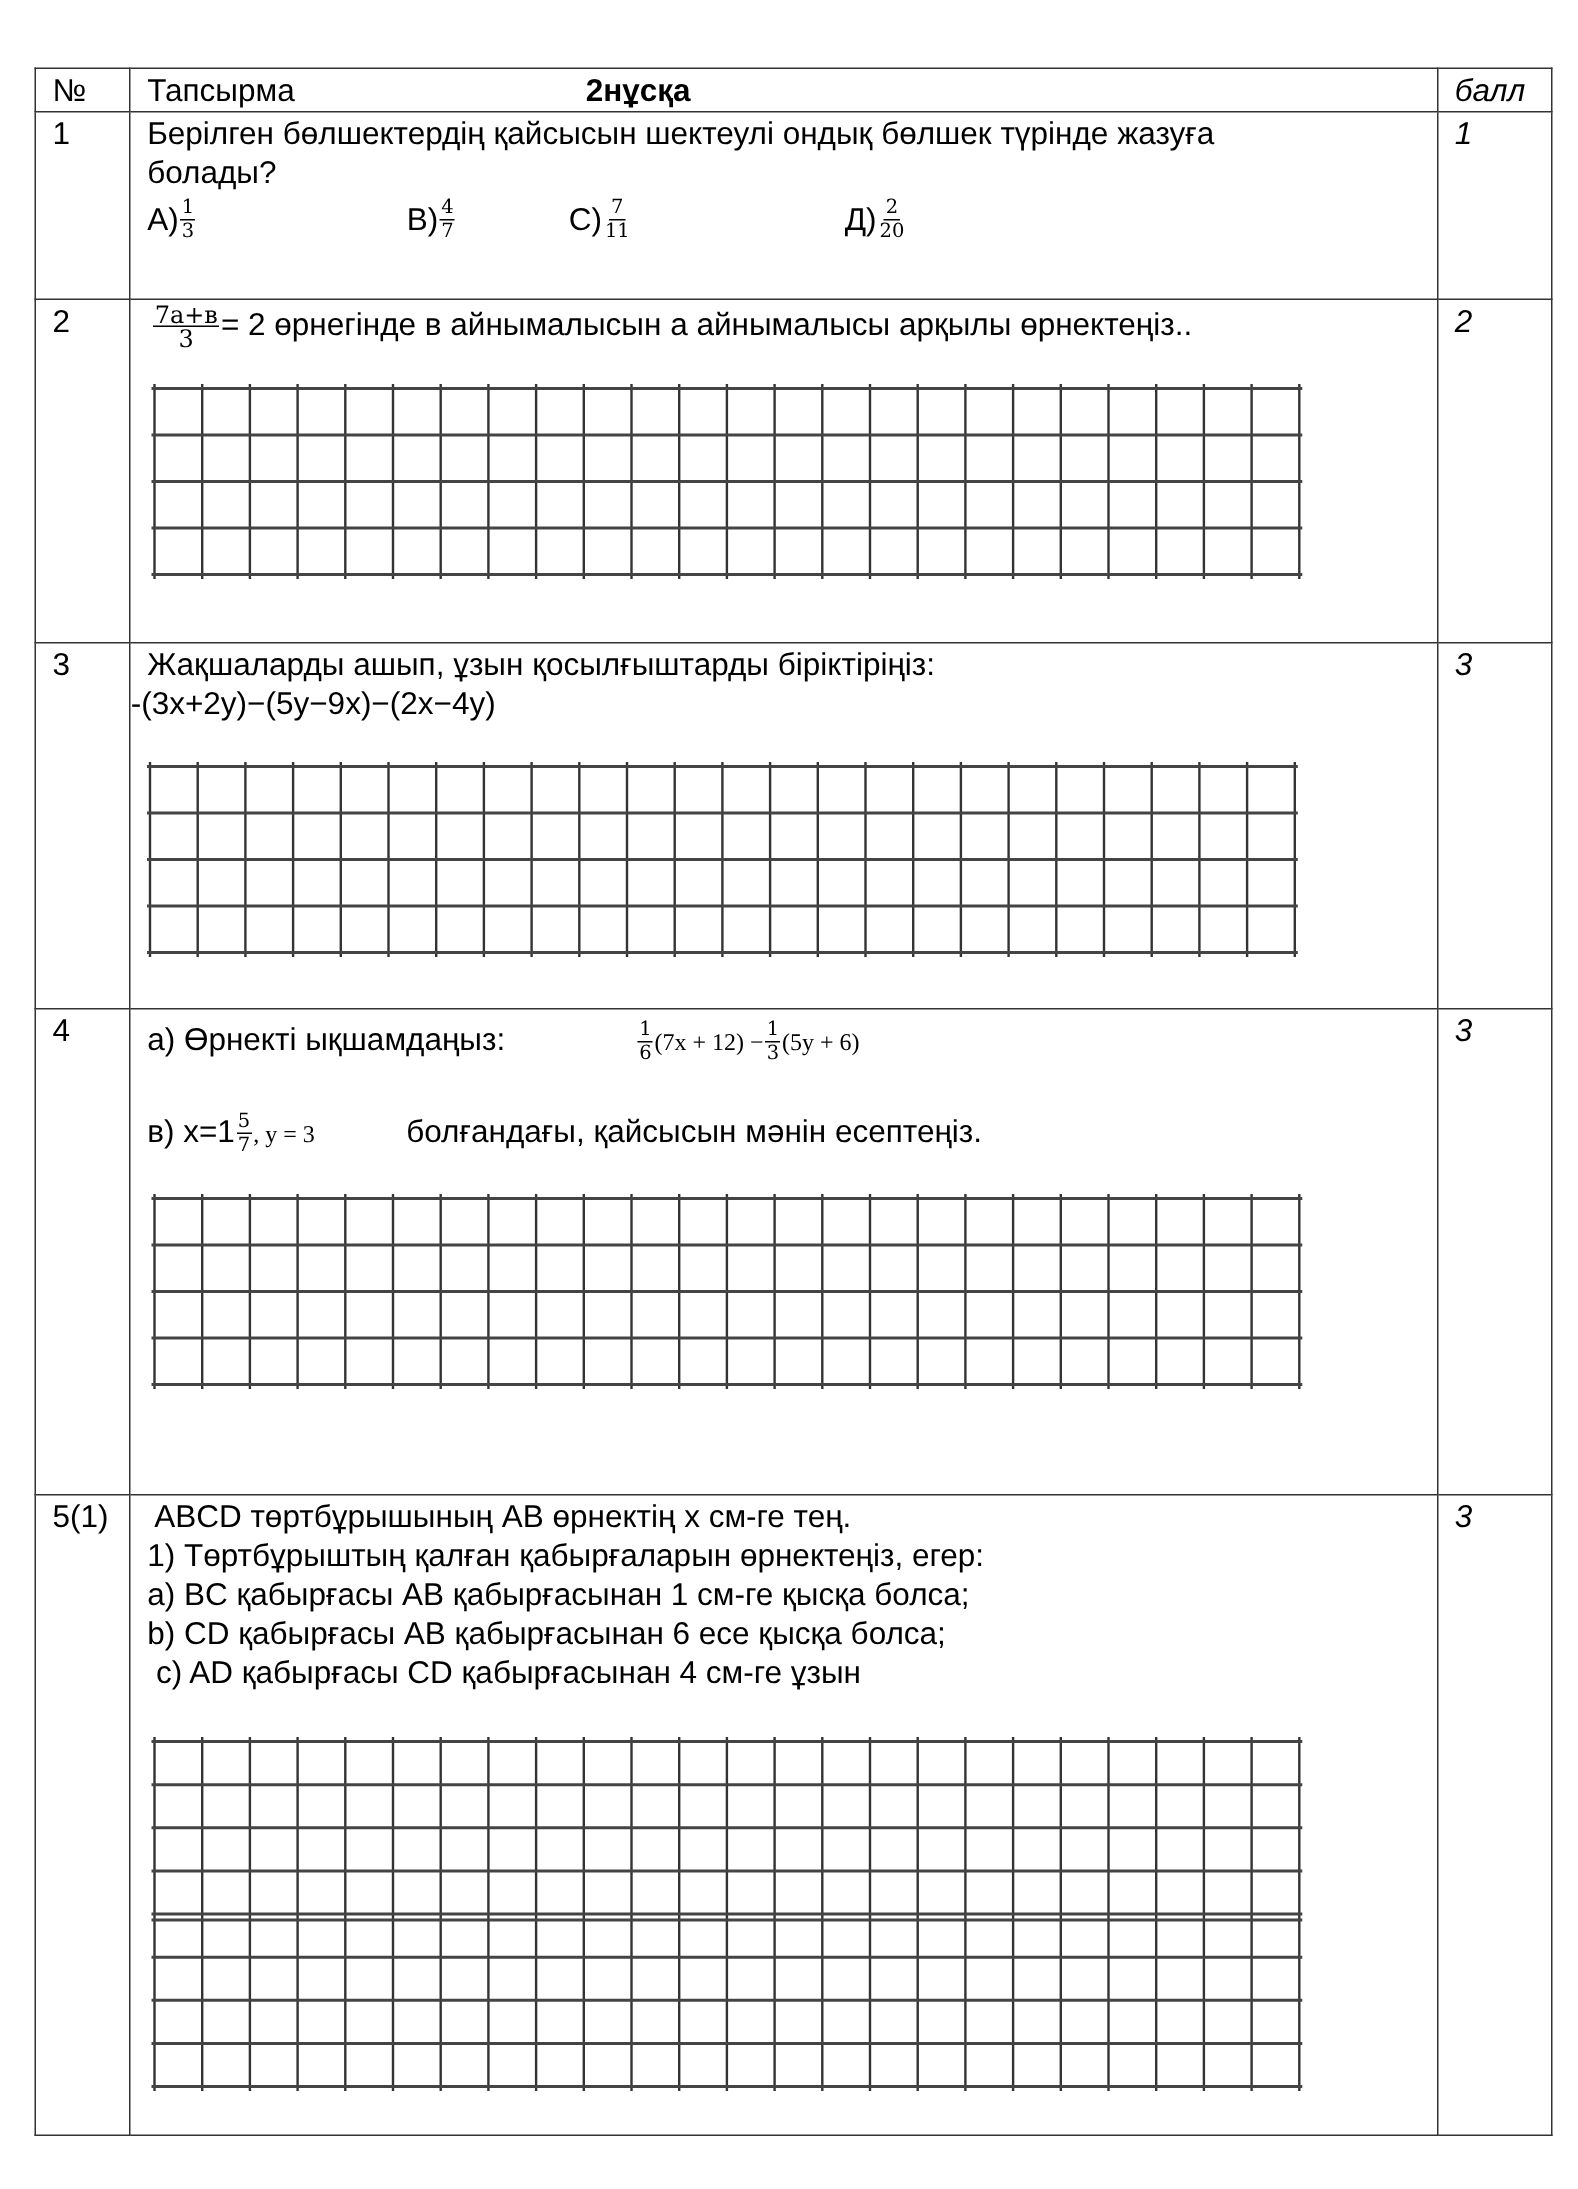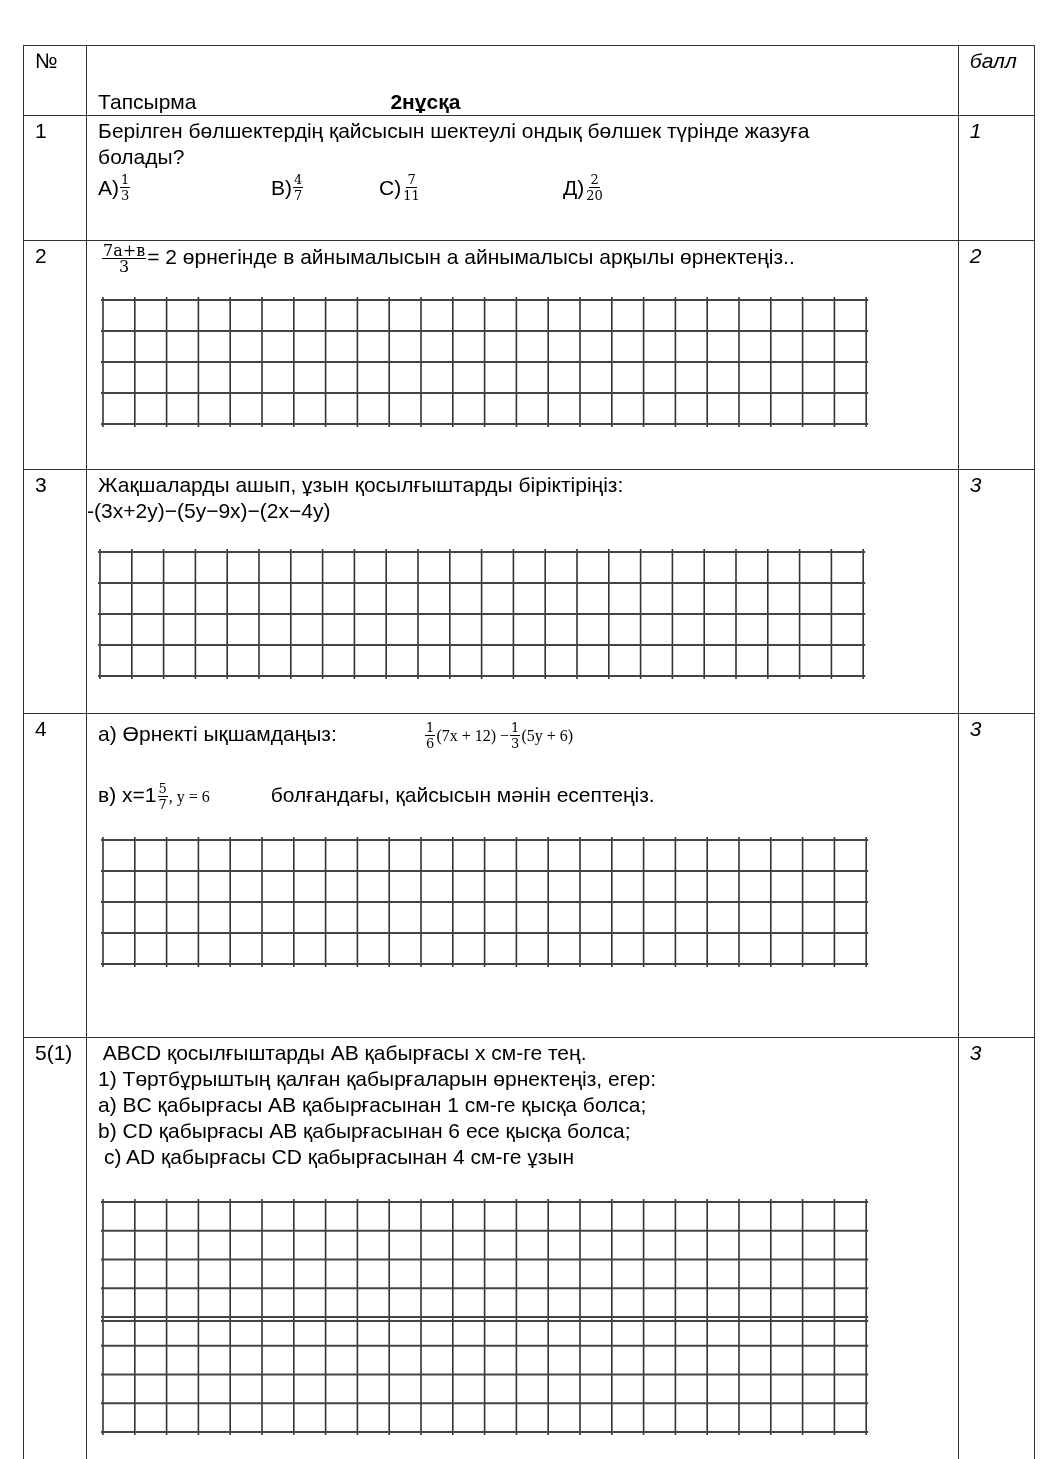--- a/index.html
+++ b/index.html
@@ -7,21 +7,21 @@
   .sheet { position: absolute; left: 23px; top: 45px; width: 1012px; }
   table.worksheet { border-collapse: collapse; width: 1012px; table-layout: fixed; }
   table.worksheet td { border: 1.5px solid #333; vertical-align: top; padding: 0; font-size: 21px; line-height: 26px; }
   .col-num { width: 63px; }
   .col-task { width: 870px; }
   .col-score { width: 76px; }
   .cell-pad { padding: 2px 0 0 11px; }
   .num-pad { padding: 2px 0 0 11px; }
   .score-pad { padding: 2px 0 0 11px; font-style: italic; }
   .head-row td { height: 28px; }
-  .header-title { display: inline-block; margin-left: 194px; font-weight: bold; margin-top: 41px; }
+  .header-title { display: inline-block; margin-left: 194px; font-weight: bold; }
   .frac { display: inline-flex; flex-direction: column; align-items: center; vertical-align: middle; font-family: "DejaVu Serif", serif; font-size: 13px; line-height: 15px; margin: 0 1px; }
   .frac .n { border-bottom: 1px solid #000; padding: 0 1px; }
   .frac .d { padding: 0 1px; }
   .math { font-family: "Liberation Serif", serif; font-size: 16px; }
   .opts { display: flex; margin-top: 2px; }
   .opt { display: inline-flex; align-items: center; }
   .grid { display: block; }
   .grid line { stroke: #333; stroke-width: 1.6; }
   .grid line.h { stroke: #444; stroke-width: 2; }
 </style>
@@ -209,21 +209,21 @@
                 </span><span class="math">(7x + 12) −</span><span class="frac">
                   <span class="n">1</span>
                   <span class="d">3</span>
                 </span><span class="math">(5y + 6)</span>
       </div>
       <div style="height:30px"></div>
       <div>
         <span>в) x=1</span><span class="frac">
                   <span class="n">5</span>
                   <span class="d">7</span>
-                </span><span class="math" style="display:inline-block;width:102px">, y = 6</span><span>болғандағы, қайсысын мәнін есептеңіз.</span>
+                </span><span class="math" style="display:inline-block;width:102px">, y = 3</span><span>болғандағы, қайсысын мәнін есептеңіз.</span>
       </div>
       <div style="height:24px"></div>
       <div style="padding-left:3px">
                 <svg class="grid" width="770" height="134">
                   <line x1="2" x2="2" y1="1" y2="131"></line>
                   <line x1="33.8" x2="33.8" y1="1" y2="131"></line>
                   <line x1="65.6" x2="65.6" y1="1" y2="131"></line>
                   <line x1="97.4" x2="97.4" y1="1" y2="131"></line>
                   <line x1="129.2" x2="129.2" y1="1" y2="131"></line>
                   <line x1="161" x2="161" y1="1" y2="131"></line>
@@ -259,21 +259,21 @@
             <div class="score-pad">3</div>
           </td>
   </tr>
 
   <tr>
     <td style="height:426px">
             <div class="num-pad">5(1)</div>
           </td>
     <td>
             <div class="cell-pad">
-      <div style="white-space:pre"> ABCD қосылғыштарды AB қабырғасы x см-ге тең.</div>
+      <div style="white-space:pre"> ABCD төртбұрышының AB өрнектің x см-ге тең.</div>
       <div style="white-space:pre">1) Төртбұрыштың қалған қабырғаларын өрнектеңіз, егер:</div>
       <div style="white-space:pre">a) BC қабырғасы AB қабырғасынан 1 см-ге қысқа болса;</div>
       <div style="white-space:pre">b) CD қабырғасы AB қабырғасынан 6 есе қысқа болса;</div>
       <div style="white-space:pre"> c) AD қабырғасы CD қабырғасынан 4 см-ге ұзын</div>
       <div style="height:28px"></div>
       <div style="padding-left:3px">
                 <svg class="grid" width="770" height="240">
                   <line x1="2" x2="2" y1="1" y2="237"></line>
                   <line x1="33.8" x2="33.8" y1="1" y2="237"></line>
                   <line x1="65.6" x2="65.6" y1="1" y2="237"></line>

